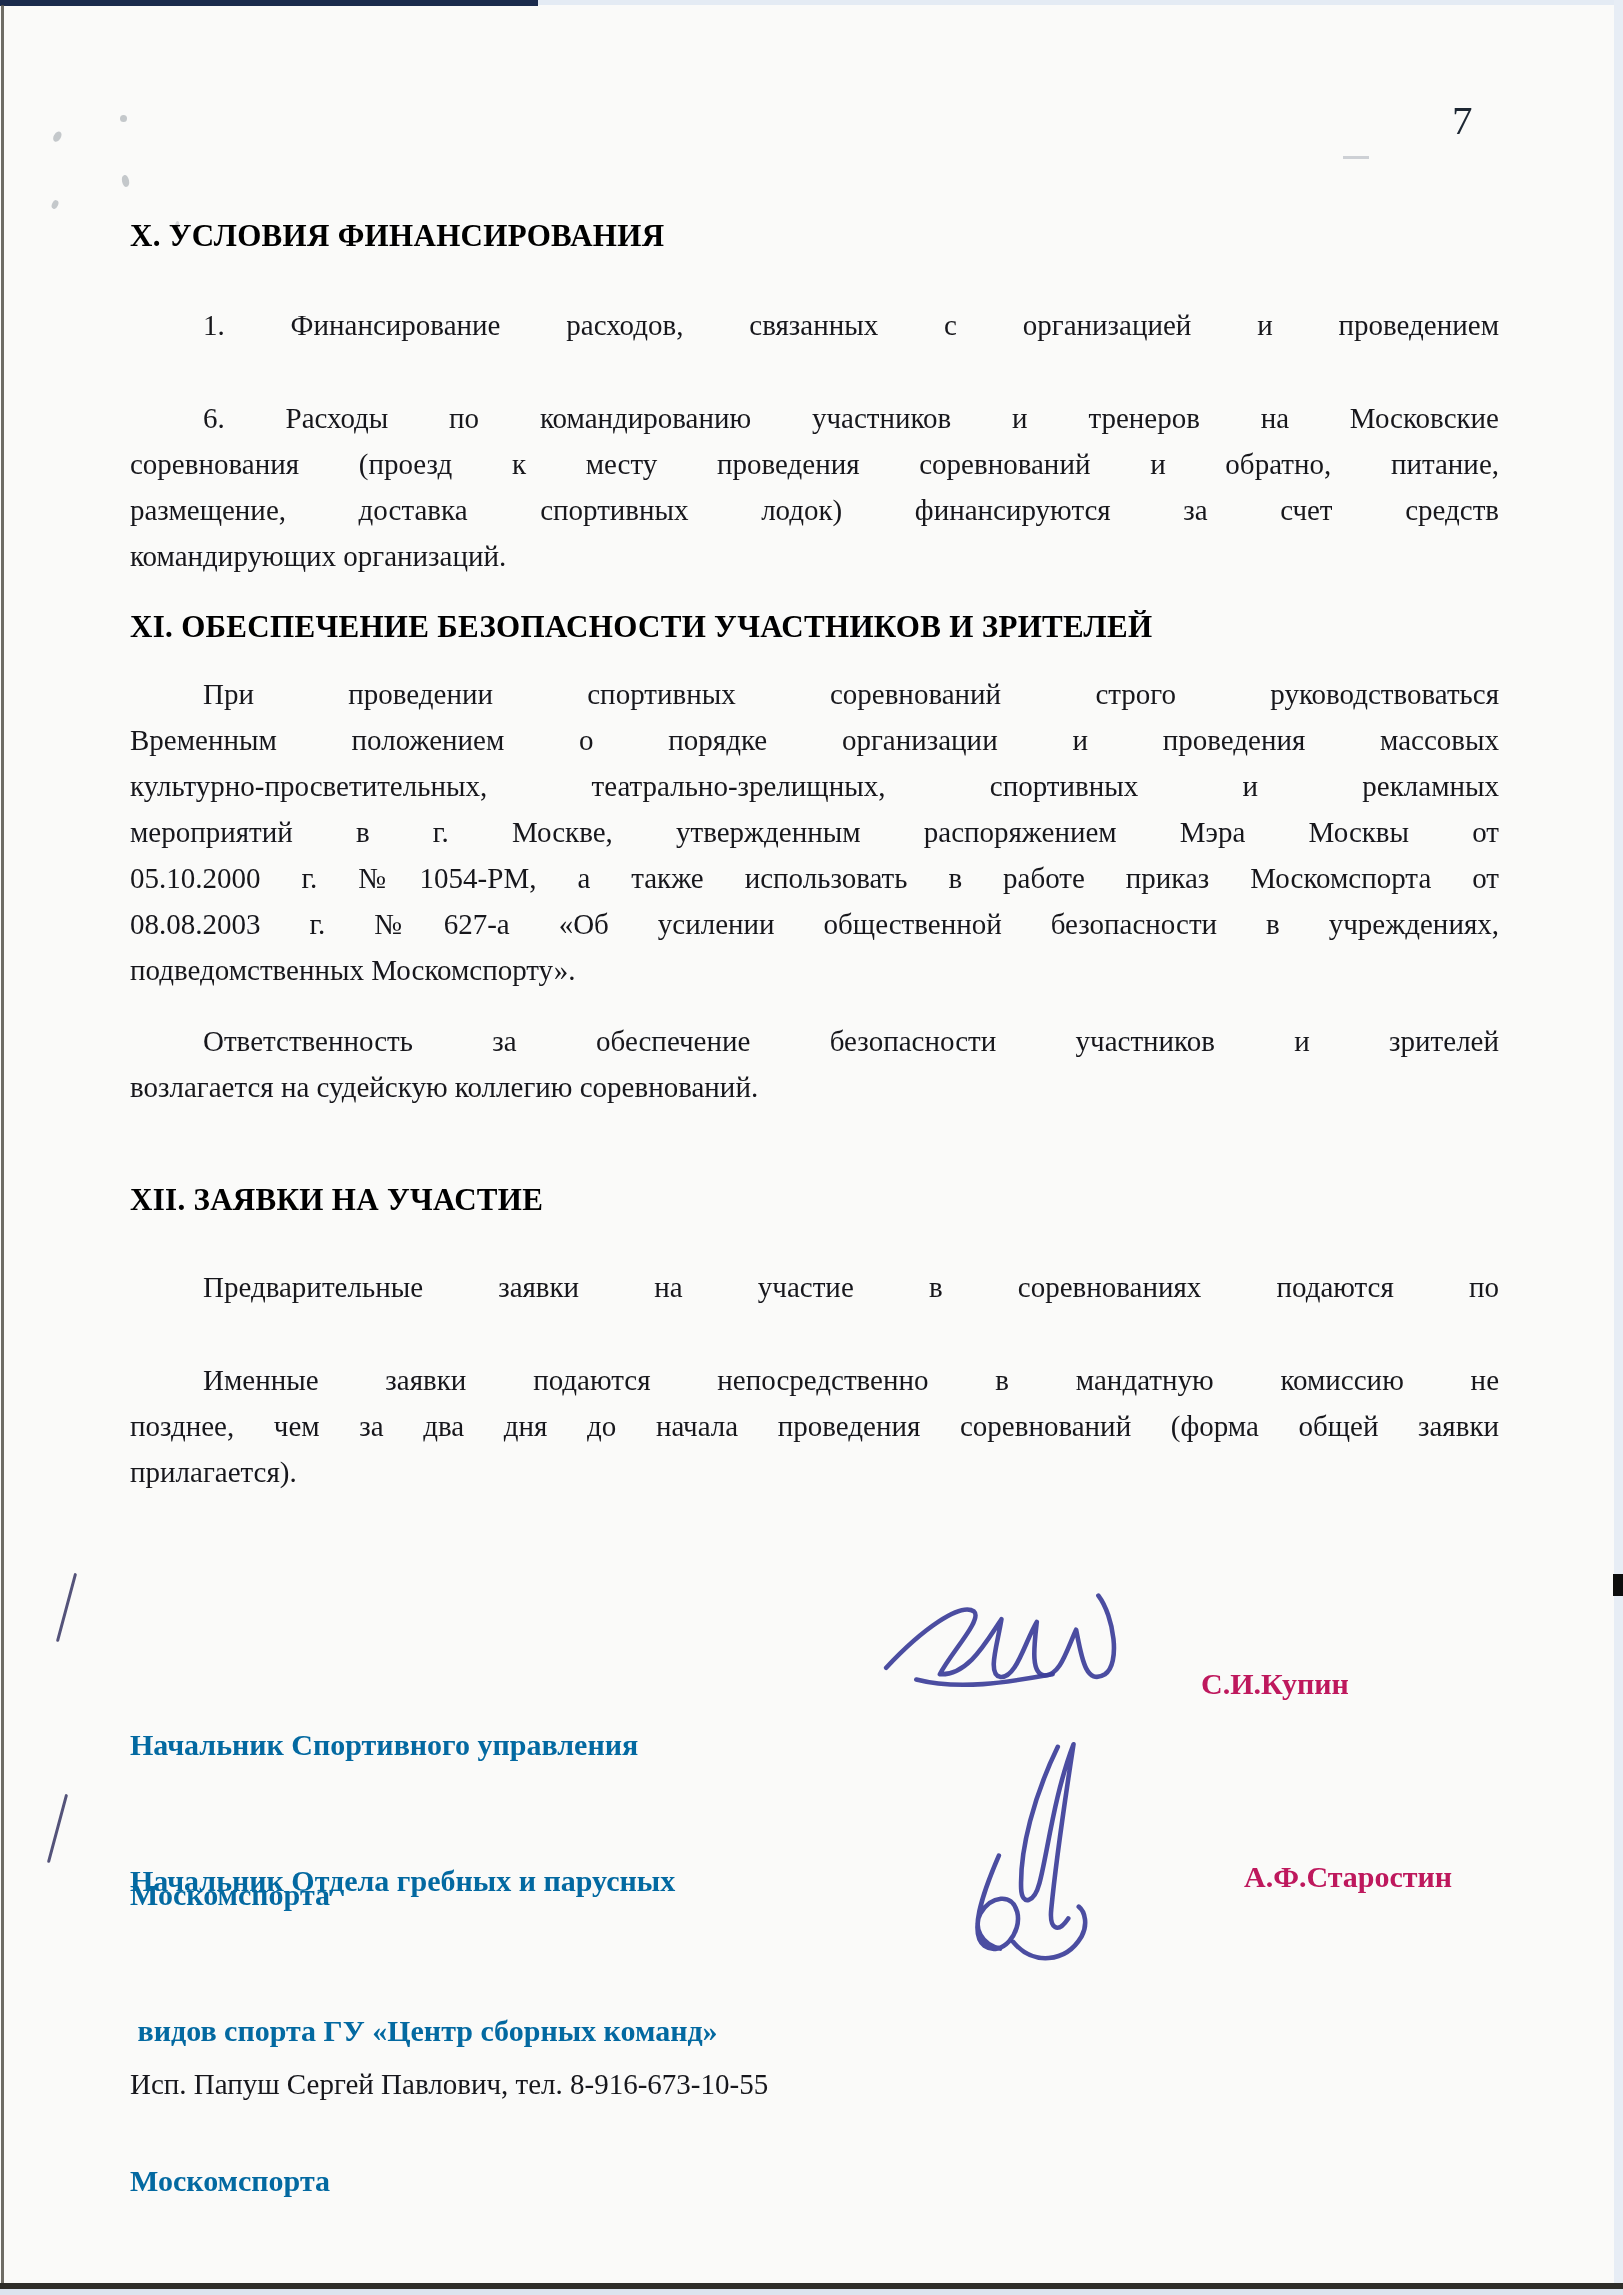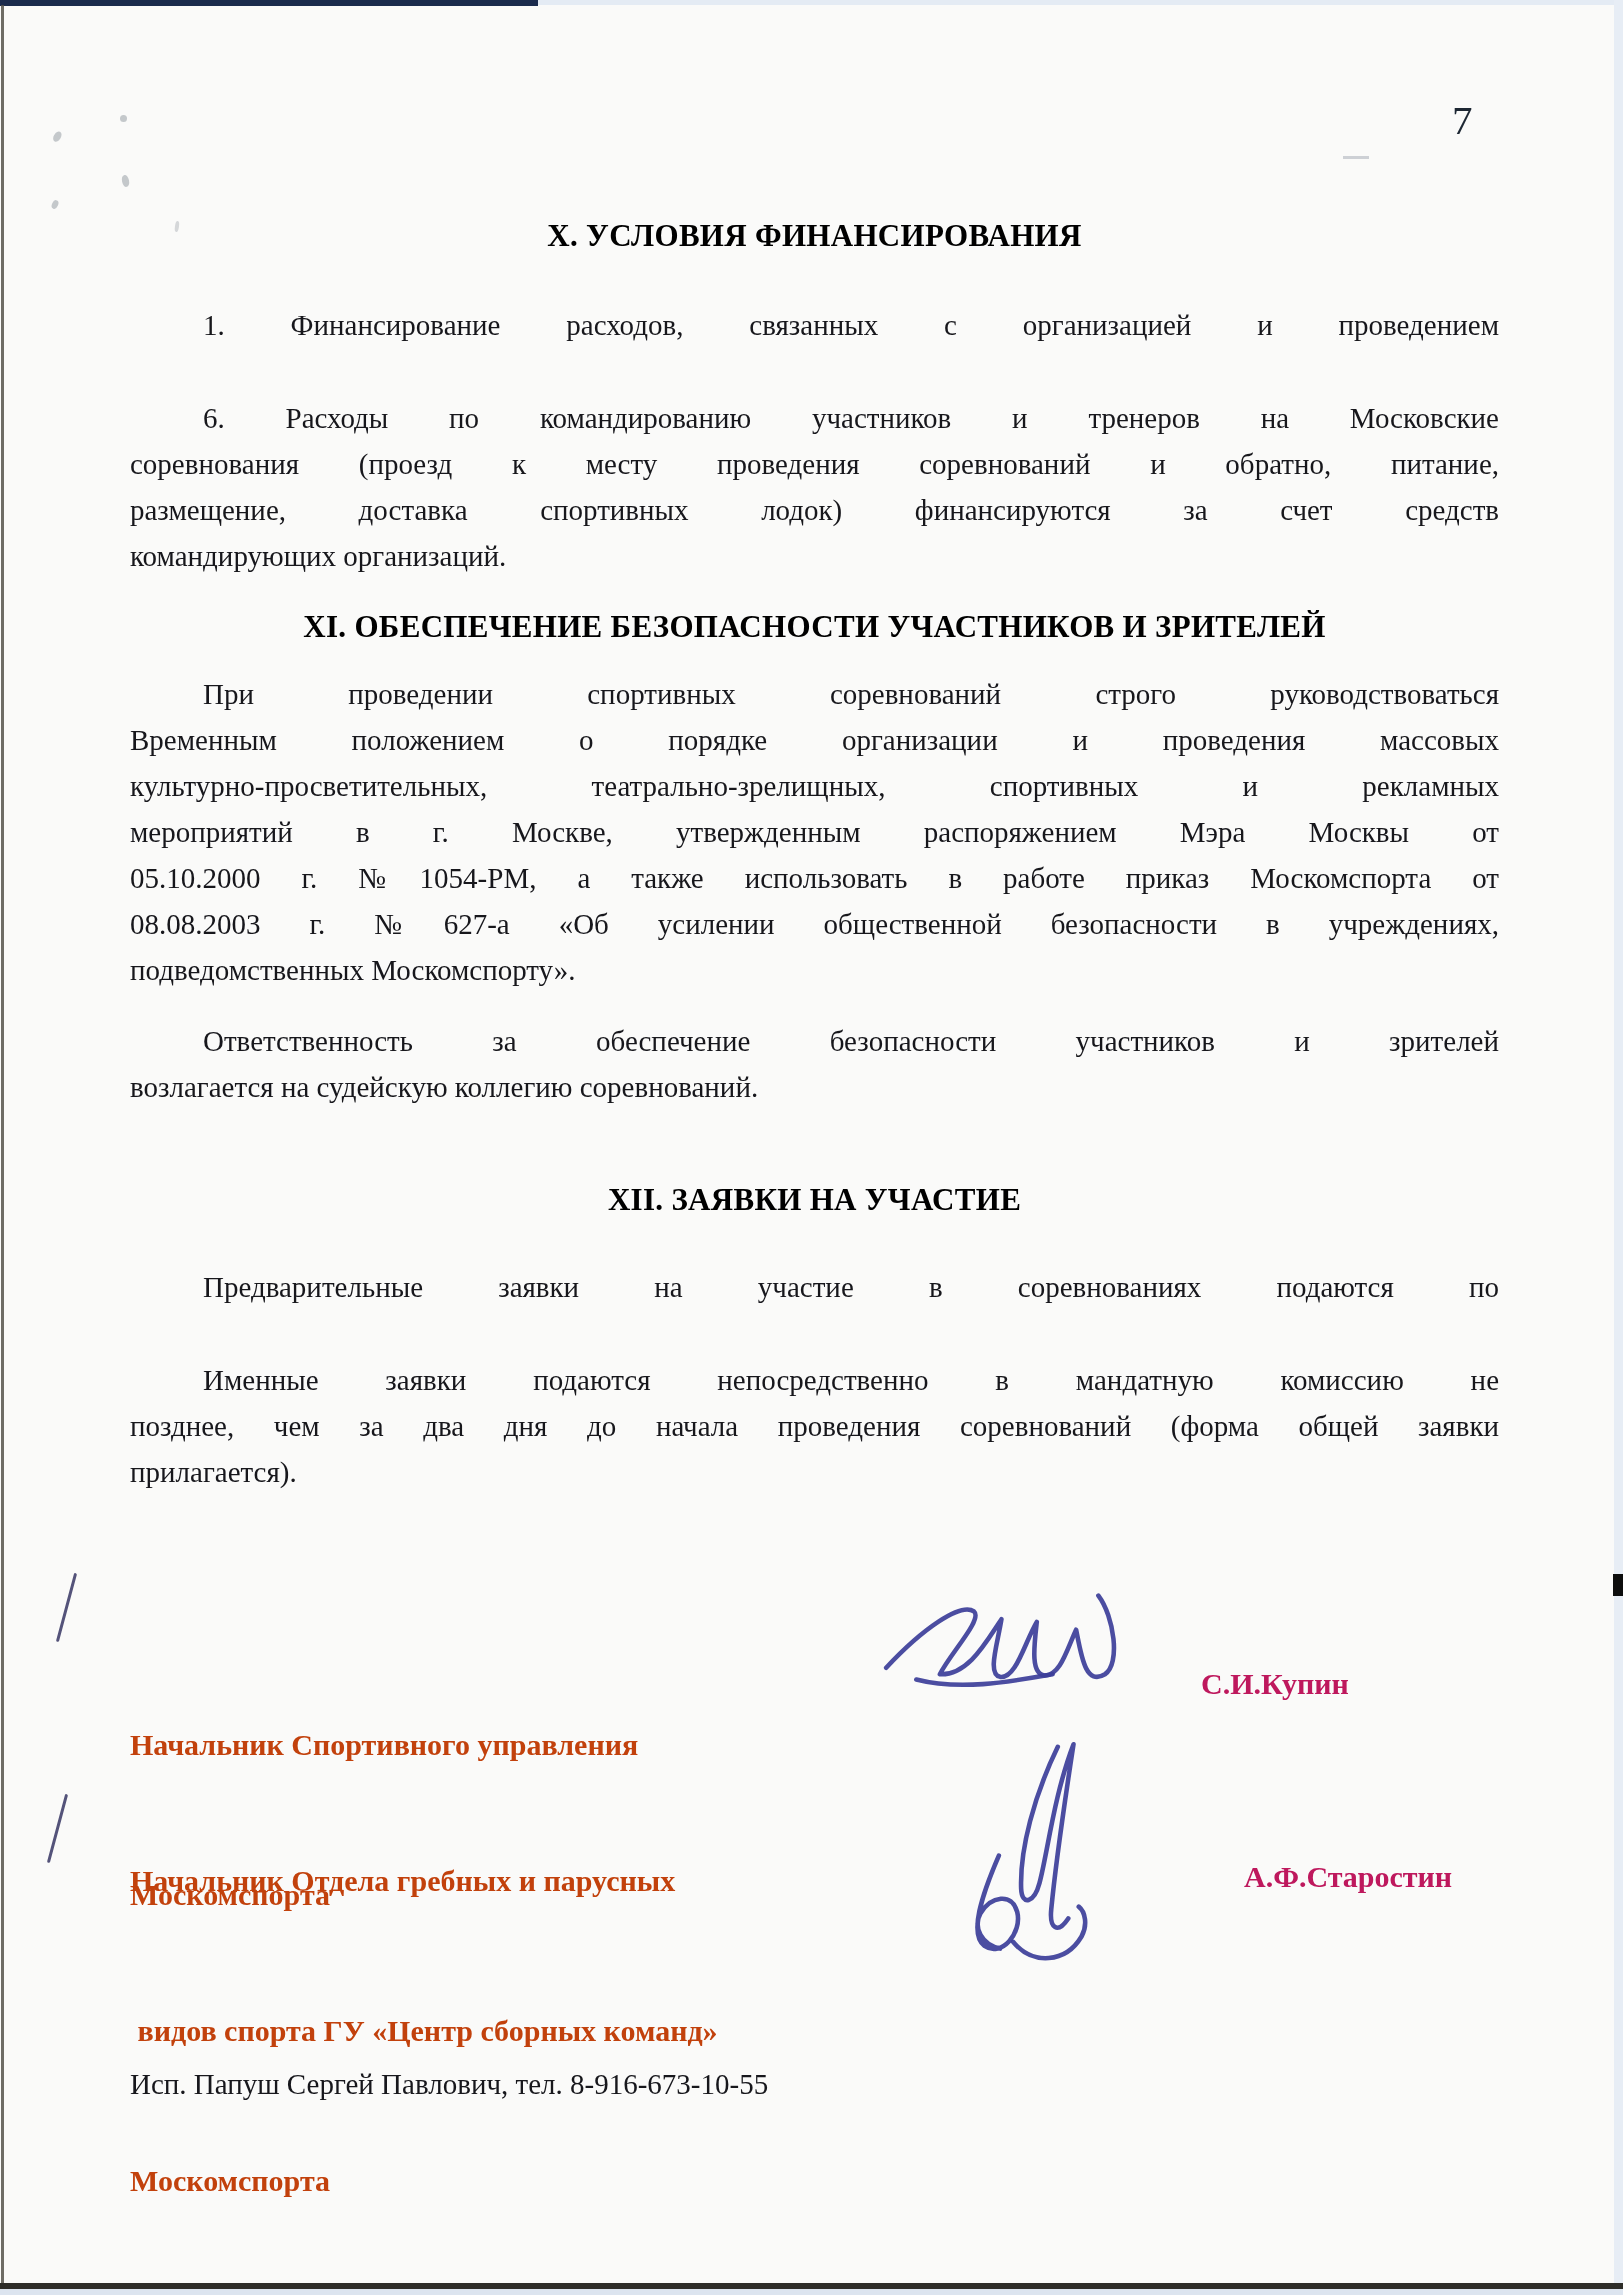--- a/index.html
+++ b/index.html
@@ -22,37 +22,37 @@
   .artifact-dash{position:absolute;left:1343px;top:156px;width:26px;height:3.3px;background:#c2c6cc;opacity:.8;}
   .speck{position:absolute;background:#8e959e;opacity:.5;border-radius:50%;}
   .pen-slash{position:absolute;width:3.3px;height:71px;background:#41406b;transform:rotate(15deg);border-radius:2px;opacity:.9;}
 
   .pagenum{
     position:absolute;left:1452px;top:96px;
     font-size:41px;color:#1d2733;
   }
   .heading{
     position:absolute;left:130px;width:1369px;
-    text-align:center;font-weight:bold;font-size:31px;line-height:38px;color:#000;
+    font-weight:bold;font-size:31px;line-height:38px;color:#000;
     letter-spacing:0.3px;
   }
   .para{
     position:absolute;left:130px;width:1369px;
   }
   .tline{
     font-size:29px;line-height:46px;color:#17171c;
     text-align:justify;text-align-last:justify;
     box-sizing:border-box;
   }
   .tline.first{padding-left:73px;}
   .tline.last{text-align-last:left;}
   .email{border-bottom:2px solid #15151a;}
   .sigtitle{
     position:absolute;left:130px;width:785px;
-    font-weight:bold;font-size:30px;line-height:50px;color:#c2410c;
+    font-weight:bold;font-size:30px;line-height:50px;color:#0369a1;
     white-space:pre-wrap;
   }
   .signame{
     position:absolute;
     font-weight:bold;font-size:30px;line-height:37px;color:#be185d;
   }
   .sigsvg{position:absolute;}
   .sigsvg path{fill:none;stroke:#3c3e99;stroke-width:7;stroke-linecap:round;stroke-linejoin:round;opacity:.92;}
   .exec{
     position:absolute;left:130px;top:2061px;width:1369px;

